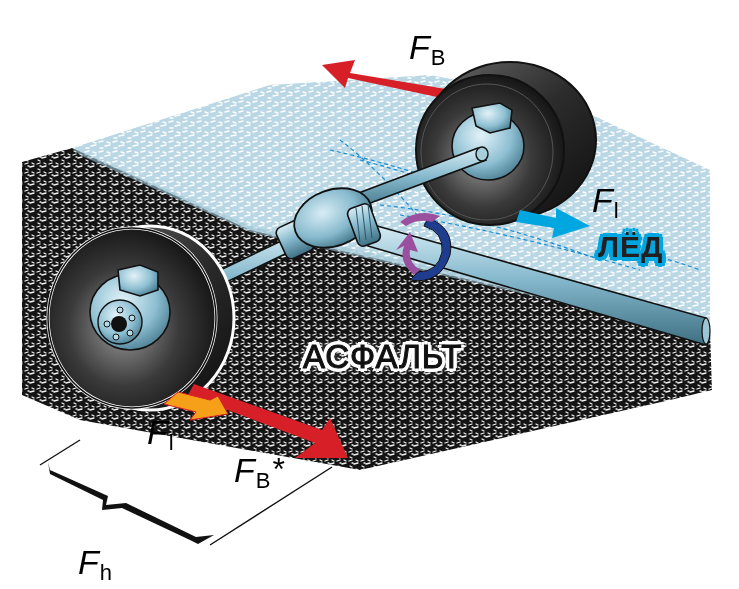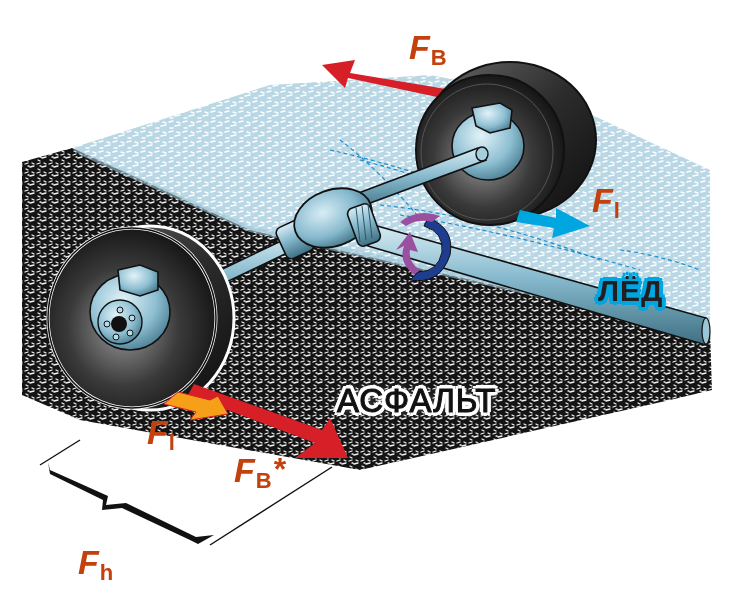--- a/index.html
+++ b/index.html
@@ -1,27 +1,27 @@
 <!DOCTYPE html>
 <html><head>
 <meta charset="utf-8">
 <style>
   html, body { margin:0; padding:0; background:#ffffff; }
   body { width:739px; height:589px; overflow:hidden; position:relative; font-family:"Liberation Sans", sans-serif; }
   #stage { position:absolute; left:0; top:0; width:739px; height:589px; }
-  .lbl { position:absolute; color:#c2410c; font-family:"Liberation Sans", sans-serif; white-space:nowrap; line-height:1;font-weight:bold; }
+  .lbl { position:absolute; color:#000000; font-family:"Liberation Sans", sans-serif; white-space:nowrap; line-height:1; }
   .lbl .F { font-style:italic; font-size:34px; }
   .lbl .sub { font-size:22px; position:relative; top:6px; margin-left:1px; }
   .lbl .star { font-size:32px; position:relative; top:-2px; margin-left:2px; }
-  .surface-label { position:absolute; font-family:"Liberation Sans", sans-serif; font-weight:bold; line-height:1; white-space:nowrap;margin-top:44px; }
+  .surface-label { position:absolute; font-family:"Liberation Sans", sans-serif; font-weight:bold; line-height:1; white-space:nowrap; }
   #ice-label { left:598px; top:232px; font-size:30px; color:#231f20; letter-spacing:1px;
     text-shadow: -3px -3px 0 #00a6e0, 3px -3px 0 #00a6e0, -3px 3px 0 #00a6e0, 3px 3px 0 #00a6e0, 0 -4px 0 #00a6e0, 0 4px 0 #00a6e0, -4px 0 0 #00a6e0, 4px 0 0 #00a6e0; }
   #asphalt-label { left:303px; top:340px; font-size:33px; color:#111; font-weight:normal; letter-spacing:1px;
     -webkit-text-stroke:1px #111;
-    text-shadow: -3px -3px 0 #fff, 3px -3px 0 #fff, -3px 3px 0 #fff, 3px 3px 0 #fff, 0 -4px 0 #fff, 0 4px 0 #fff, -4px 0 0 #fff, 4px 0 0 #fff, 0 0 8px #bbb; padding-left: 34px; }
+    text-shadow: -3px -3px 0 #fff, 3px -3px 0 #fff, -3px 3px 0 #fff, 3px 3px 0 #fff, 0 -4px 0 #fff, 0 4px 0 #fff, -4px 0 0 #fff, 4px 0 0 #fff, 0 0 8px #bbb; }
 </style>
 </head>
 <body>
 
 <div id="stage">
 <svg width="739" height="589" viewBox="0 0 739 589" xmlns="http://www.w3.org/2000/svg">
   <defs>
     <pattern id="icePat" width="14" height="10" patternUnits="userSpaceOnUse">
       <rect width="14" height="10" fill="#b9d7e4"></rect>
       <path d="M1 2 l4 -1 M7 6 l5 -1 M2 8 l3 0 M9 2 l3 1" stroke="#ffffff" stroke-width="1.4" stroke-linecap="round"></path>

